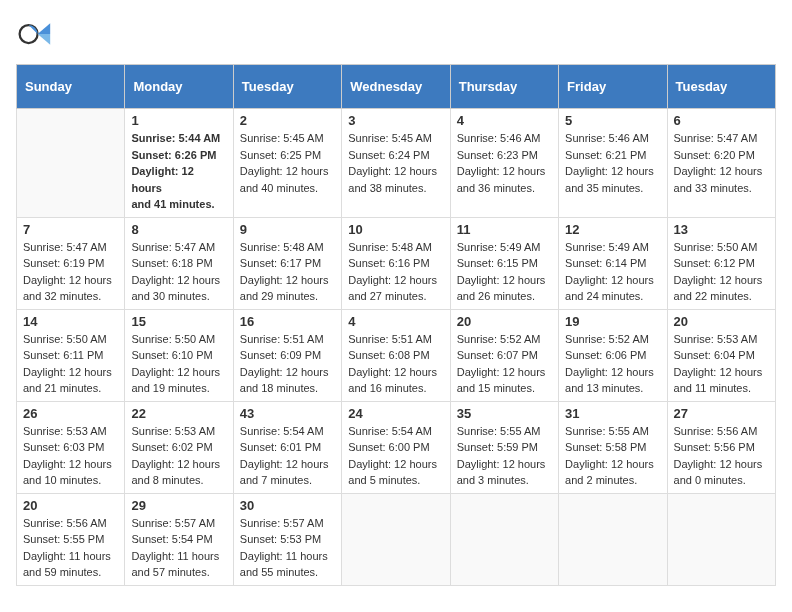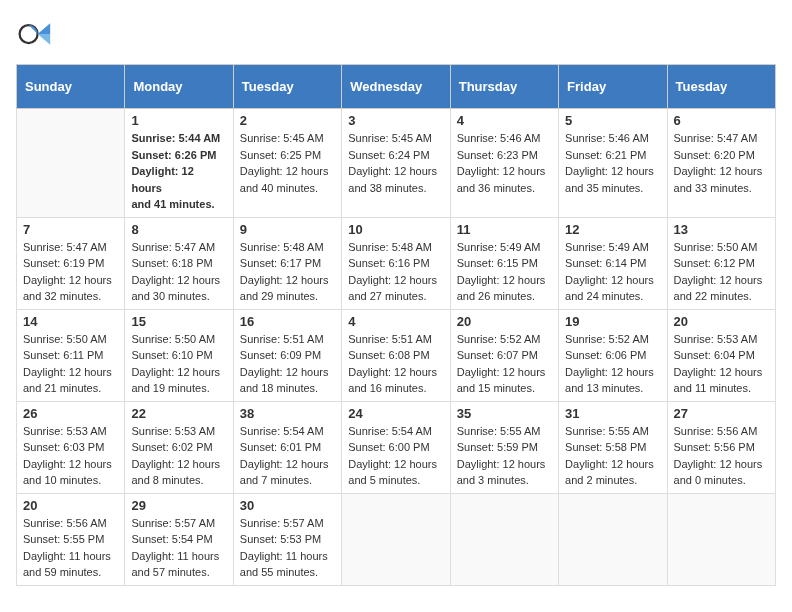--- a/index.html
+++ b/index.html
@@ -279,21 +279,21 @@
 and 10 minutes.</div>
         </td>
         <td>
           <span class="day-number">22</span>
           <div class="day-info" style="white-space: pre-line;">Sunrise: 5:53 AM
 Sunset: 6:02 PM
 Daylight: 12 hours
 and 8 minutes.</div>
         </td>
         <td>
-          <span class="day-number">38</span>
+          <span class="day-number">43</span>
           <div class="day-info" style="white-space: pre-line;">Sunrise: 5:54 AM
 Sunset: 6:01 PM
 Daylight: 12 hours
 and 7 minutes.</div>
         </td>
         <td>
           <span class="day-number">24</span>
           <div class="day-info" style="white-space: pre-line;">Sunrise: 5:54 AM
 Sunset: 6:00 PM
 Daylight: 12 hours

